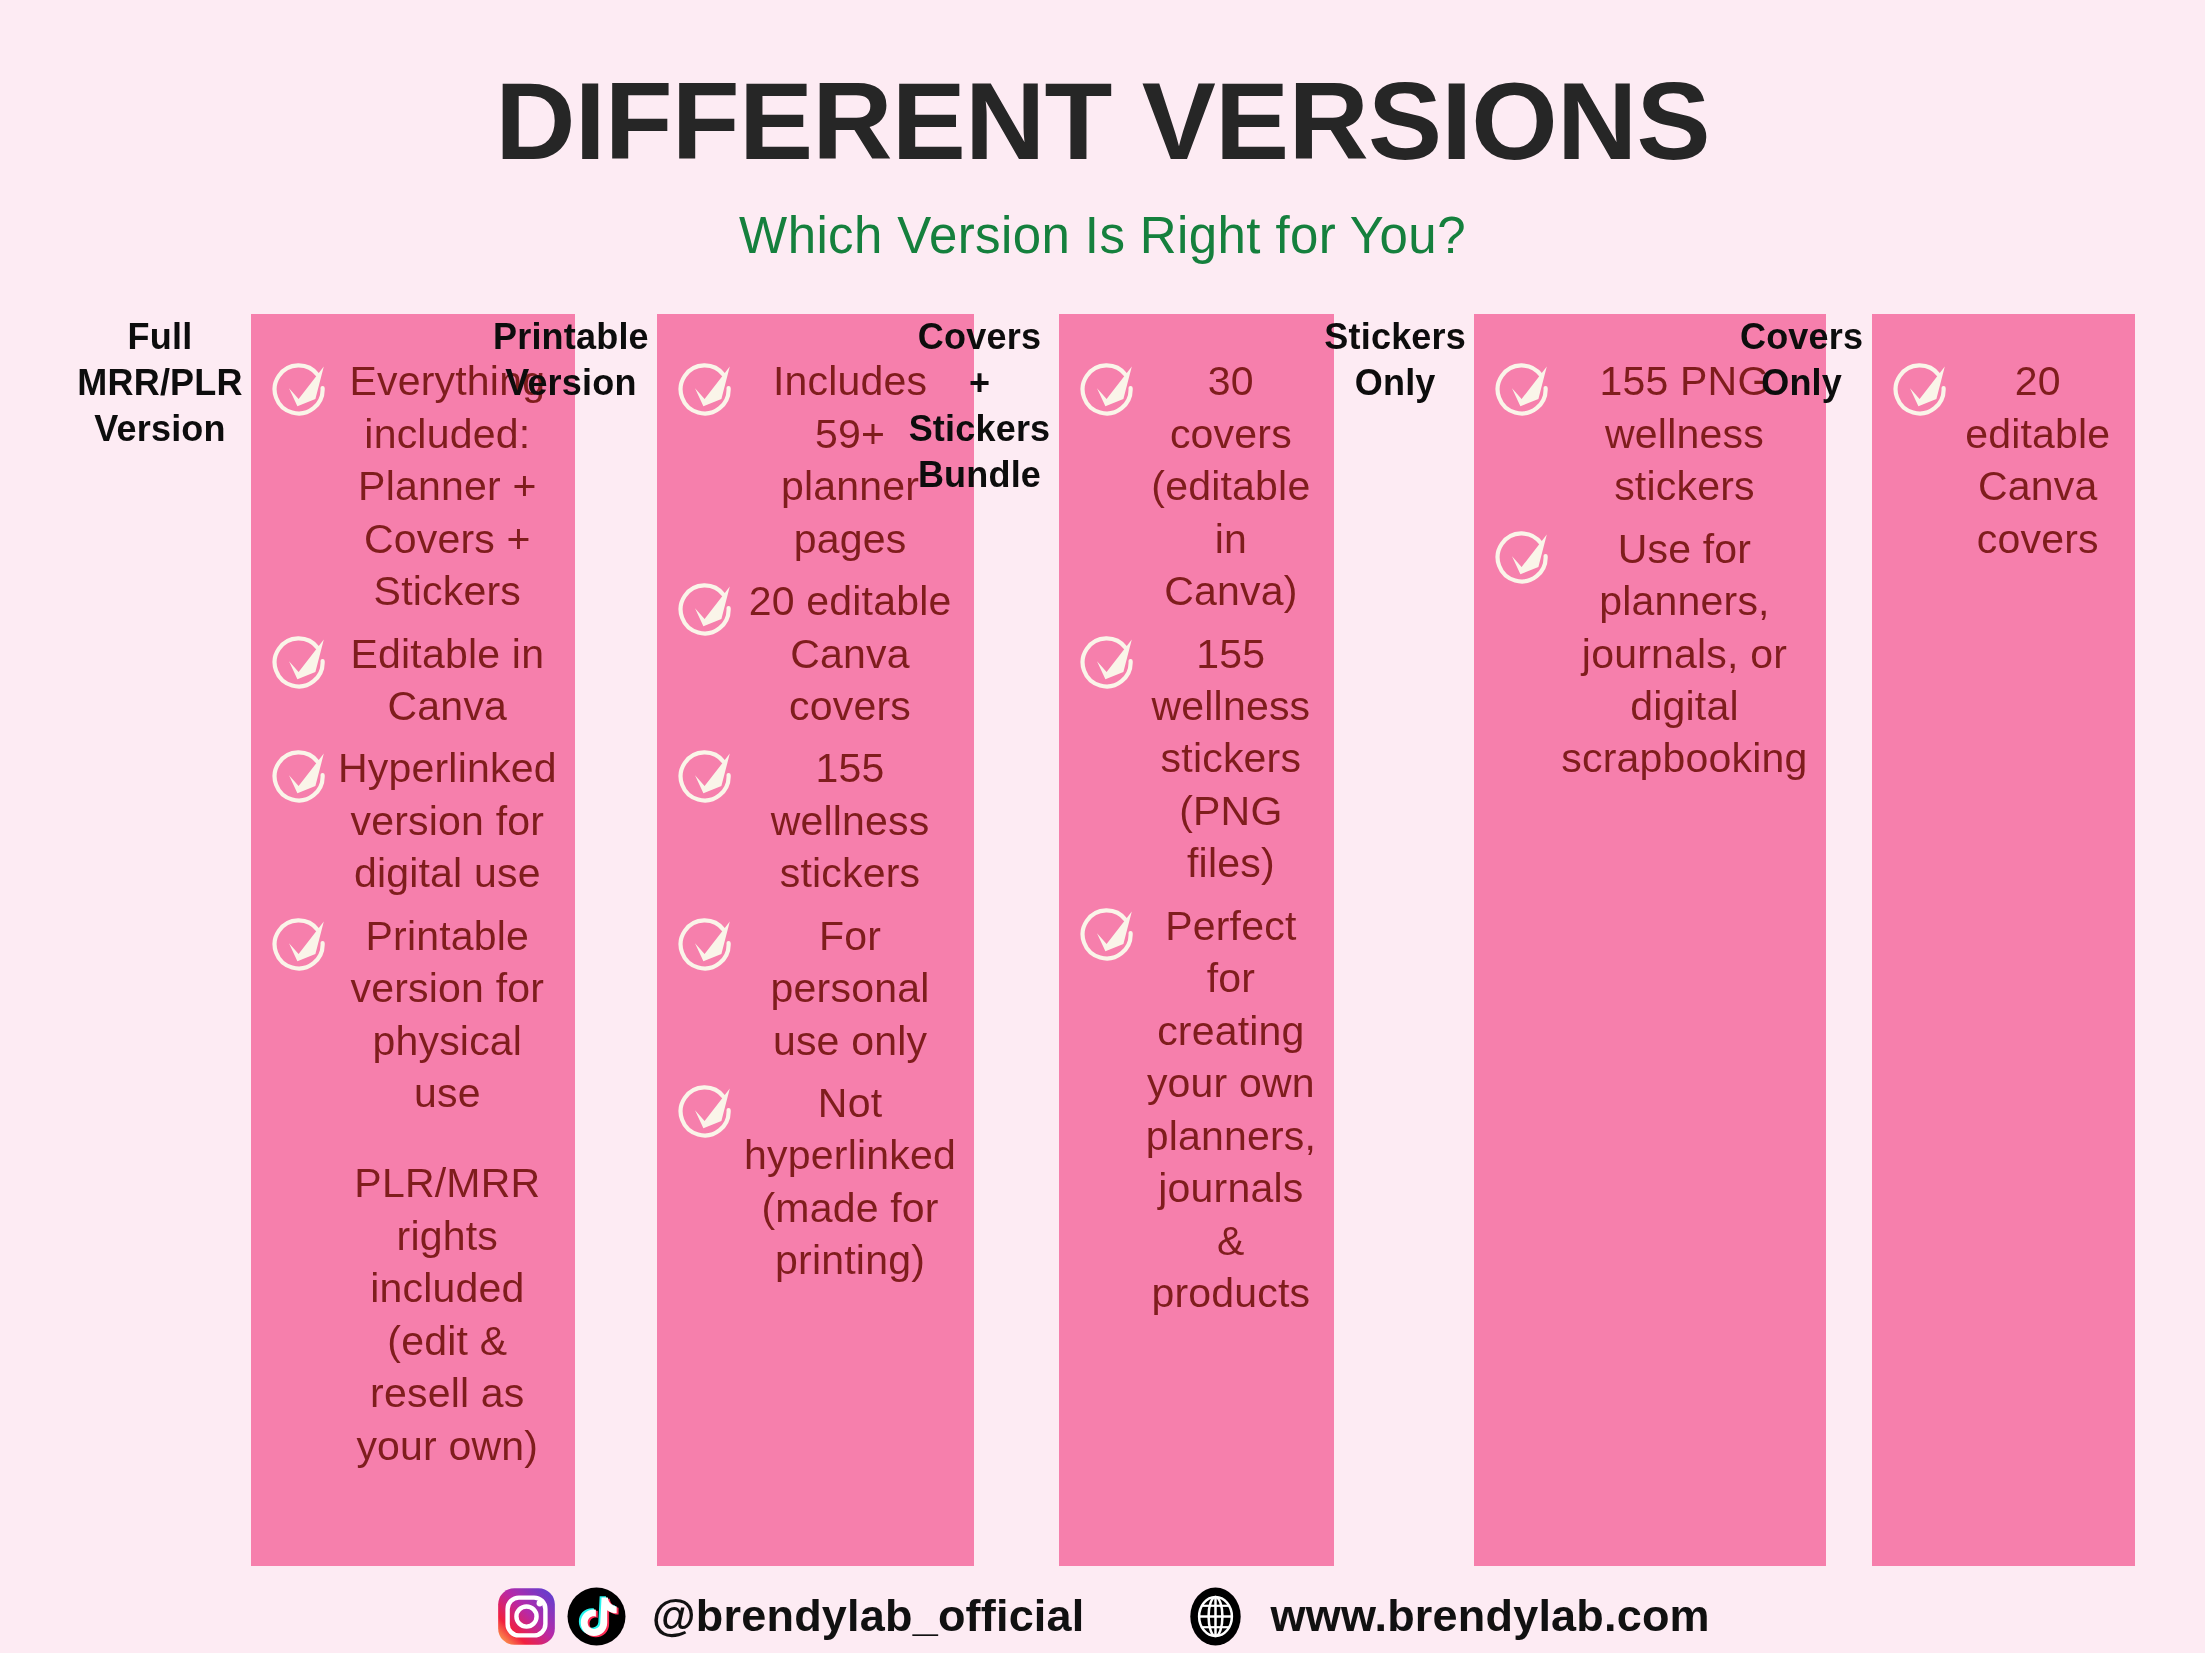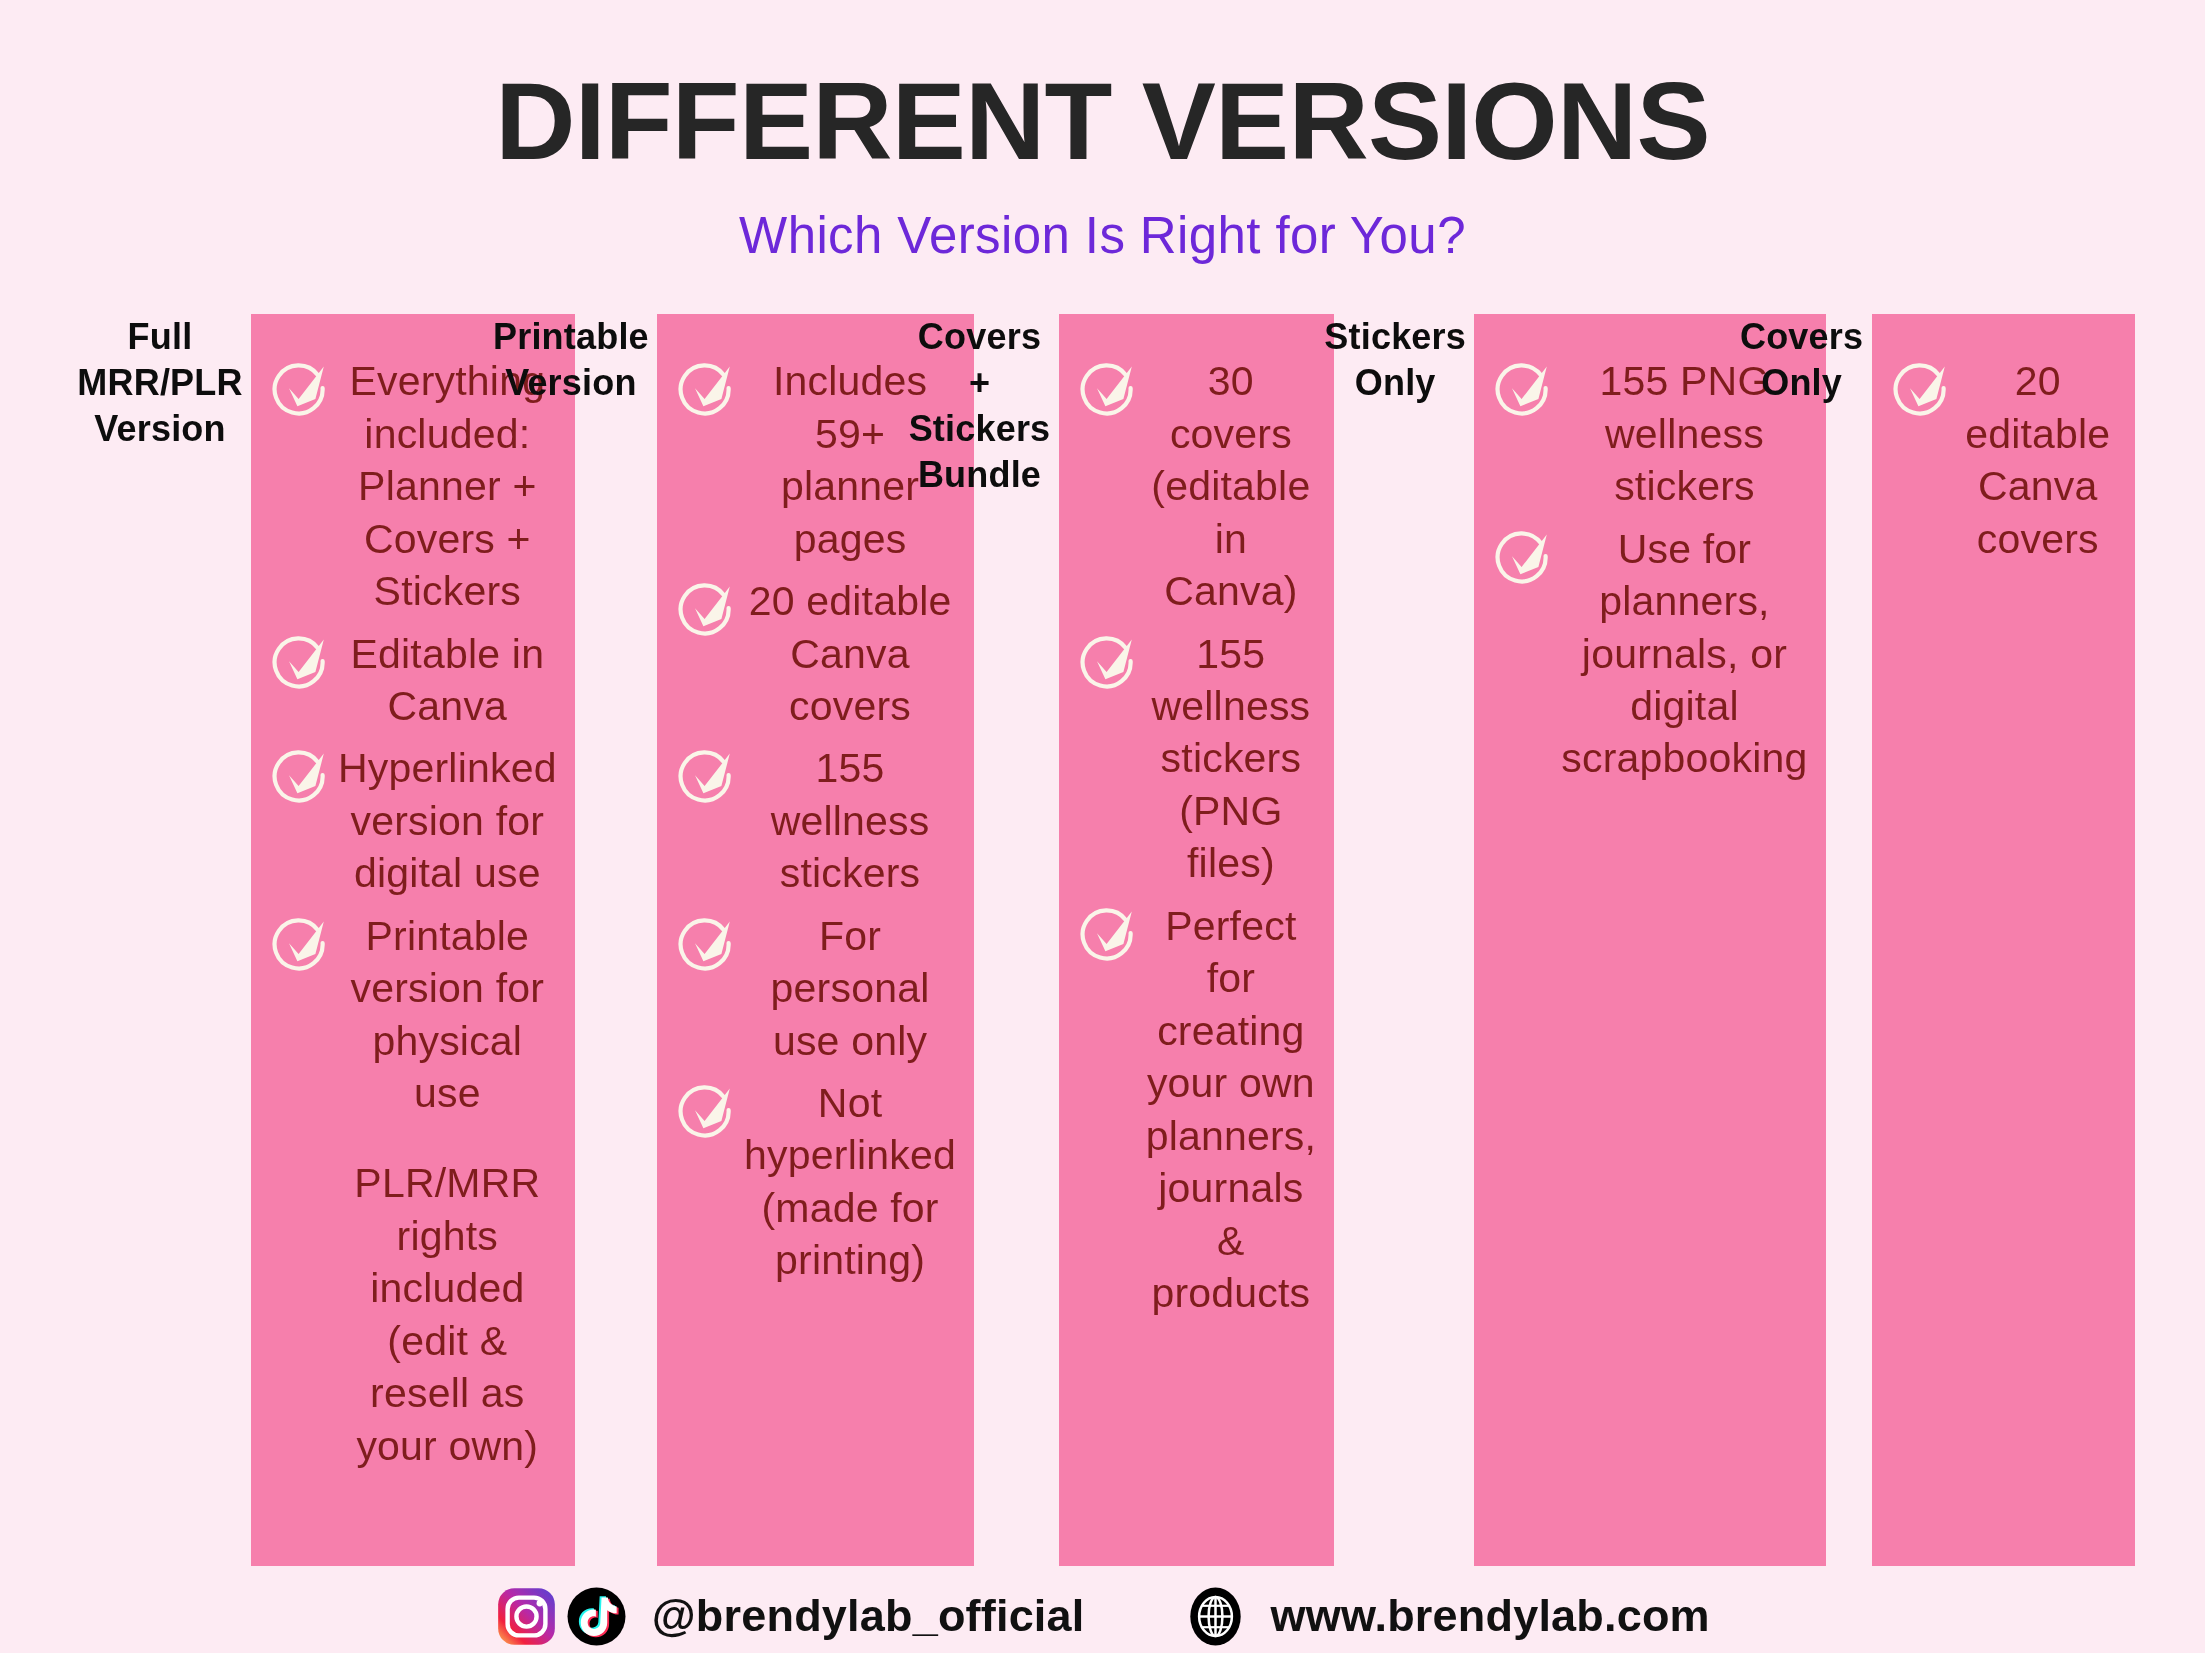--- a/index.html
+++ b/index.html
@@ -30,21 +30,21 @@
     letter-spacing: -0.8px;
     color: #262626;
     line-height: 1.0;
     transform: scaleX(1.02);
   }
   #page-subtitle {
     margin: 0;
     padding-top: 30px;
     font-size: 51px;
     font-weight: 400;
-    color: #6d28d9;
+    color: #15803d;
     letter-spacing: 0.4px;
   }
 
   
   #columns {
     position: absolute;
     top: 314px;
     left: 69px;
     width: 2066px;
     height: 1252px;

